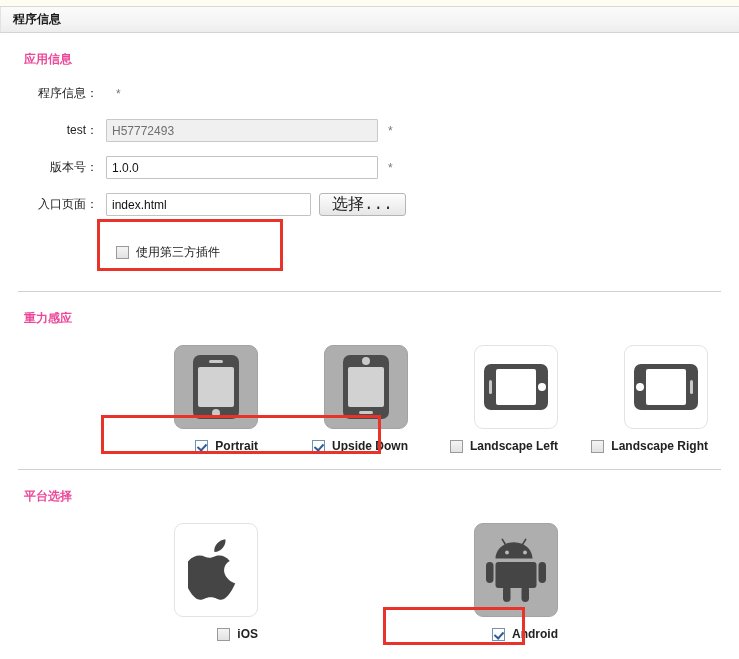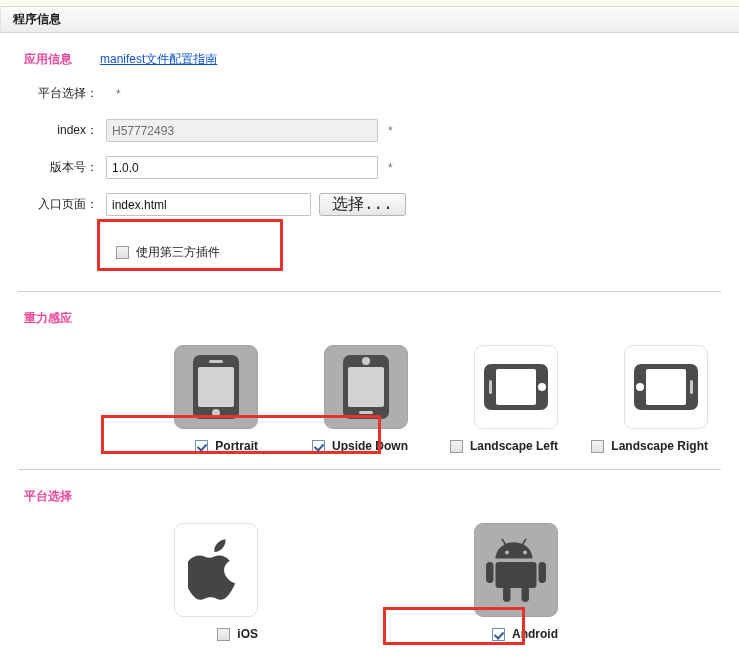--- a/index.html
+++ b/index.html
@@ -219,30 +219,29 @@
 <div class="top-strip"></div>
 
 <div class="panel-header">
   <span class="title">程序信息</span>
 </div>
 
 <div class="section">
 
   <div class="appinfo-head">
     <span class="section-title">应用信息</span>
-    <a class="manifest-link">manifest文件配置指南</a>
   </div>
 
   <div class="field-row">
-    <span class="field-label">平台选择：</span>
+    <span class="field-label">程序信息：</span>
     <span class="req-star">*</span>
   </div>
 
   <div class="field-row">
-    <span class="field-label">index：</span>
+    <span class="field-label">test：</span>
     <input class="field-input wide disabled" type="text" disabled="" value="H57772493" style="">
     <span class="req-star">*</span>
   </div>
 
   <div class="field-row">
     <span class="field-label">版本号：</span>
     <input class="field-input wide" type="text" value="1.0.0" style="">
     <span class="req-star">*</span>
   </div>
 

